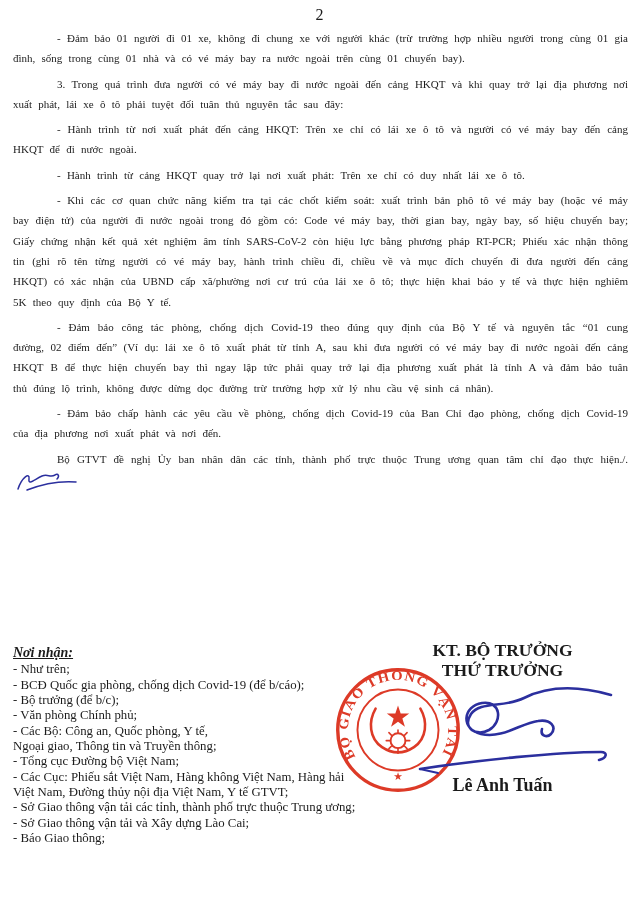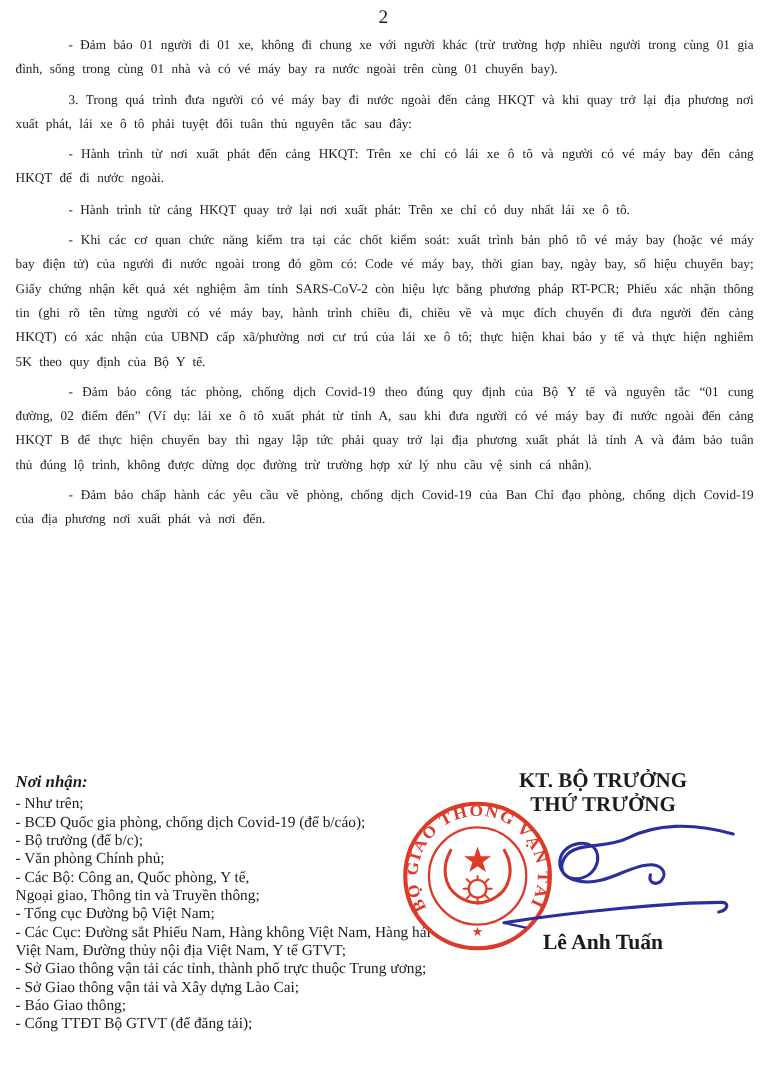--- a/index.html
+++ b/index.html
@@ -40,20 +40,21 @@
     position:absolute;
     top:0;left:0;width:348px;
     font-size:12.8px;
     line-height:15.35px;
   }
   .recipients-heading{
     font-weight:bold;
     font-style:italic;
     font-size:14px;
     margin-bottom:2px;
+    text-decoration:underline;
   }
   .sign-title{
     position:absolute;
     top:-4px;left:347px;width:285px;
     text-align:center;
     font-weight:bold;
     font-size:17.5px;
     line-height:19.5px;
   }
   .seal{
@@ -80,39 +81,44 @@
 <div class="page-number">2</div>
 
 <div class="body-text">
   <p class="para">- Đảm bảo 01 người đi 01 xe, không đi chung xe với người khác (trừ trường hợp nhiều người trong cùng 01 gia đình, sống trong cùng 01 nhà và có vé máy bay ra nước ngoài trên cùng 01 chuyến bay).</p>
   <p class="para">3. Trong quá trình đưa người có vé máy bay đi nước ngoài đến cảng HKQT và khi quay trở lại địa phương nơi xuất phát, lái xe ô tô phải tuyệt đối tuân thủ nguyên tắc sau đây:</p>
   <p class="para">- Hành trình từ nơi xuất phát đến cảng HKQT: Trên xe chỉ có lái xe ô tô và người có vé máy bay đến cảng HKQT để đi nước ngoài.</p>
   <p class="para">- Hành trình từ cảng HKQT quay trở lại nơi xuất phát: Trên xe chỉ có duy nhất lái xe ô tô.</p>
   <p class="para">- Khi các cơ quan chức năng kiểm tra tại các chốt kiểm soát: xuất trình bản phô tô vé máy bay (hoặc vé máy bay điện tử) của người đi nước ngoài trong đó gồm có: Code vé máy bay, thời gian bay, ngày bay, số hiệu chuyến bay; Giấy chứng nhận kết quả xét nghiệm âm tính SARS-CoV-2 còn hiệu lực bằng phương pháp RT-PCR; Phiếu xác nhận thông tin (ghi rõ tên từng người có vé máy bay, hành trình chiều đi, chiều về và mục đích chuyến đi đưa người đến cảng HKQT) có xác nhận của UBND cấp xã/phường nơi cư trú của lái xe ô tô; thực hiện khai báo y tế và thực hiện nghiêm 5K theo quy định của Bộ Y tế.</p>
   <p class="para">- Đảm bảo công tác phòng, chống dịch Covid-19 theo đúng quy định của Bộ Y tế và nguyên tắc “01 cung đường, 02 điểm đến” (Ví dụ: lái xe ô tô xuất phát từ tỉnh A, sau khi đưa người có vé máy bay đi nước ngoài đến cảng HKQT B để thực hiện chuyến bay thì ngay lập tức phải quay trở lại địa phương xuất phát là tỉnh A và đảm bảo tuân thủ đúng lộ trình, không được dừng dọc đường trừ trường hợp xử lý nhu cầu vệ sinh cá nhân).</p>
   <p class="para">- Đảm bảo chấp hành các yêu cầu về phòng, chống dịch Covid-19 của Ban Chỉ đạo phòng, chống dịch Covid-19 của địa phương nơi xuất phát và nơi đến.</p>
+  <p class="para"><span>Bộ GTVT đề nghị Ủy ban nhân dân các tỉnh, thành phố trực thuộc Trung ương quan tâm chỉ đạo thực hiện./.</span><svg class="flourish" width="64" height="24" viewBox="0 0 64 24">
+        <g fill="none" stroke="#2b2f9e" stroke-width="1.5" stroke-linecap="round">
+          <path d="M 3,20 C 7,8 15,3 14,10 C 13,17 20,10 27,7 C 33,4.5 35,9 40,6 C 43,4 45,7 42,10"></path>
+          <path d="M 12,21 C 30,14 48,12 61,13"></path>
+        </g>
+      </svg></p>
 </div>
 
 <div class="footer">
 
   <div class="recipients">
     <div class="recipients-heading">Nơi nhận:</div>
     <div>- Như trên;</div>
     <div>- BCĐ Quốc gia phòng, chống dịch Covid-19 (để b/cáo);</div>
     <div>- Bộ trưởng (để b/c);</div>
     <div>- Văn phòng Chính phủ;</div>
     <div>- Các Bộ: Công an, Quốc phòng, Y tế,</div>
     <div>Ngoại giao, Thông tin và Truyền thông;</div>
     <div>- Tổng cục Đường bộ Việt Nam;</div>
-    <div>- Các Cục: Đường sắt Phiếu Nam, Hàng không Việt Nam, Hàng hải</div>
+    <div>- Các Cục: Phiếu sắt Việt Nam, Hàng không Việt Nam, Hàng hải</div>
     <div>Việt Nam, Đường thủy nội địa Việt Nam, Y tế GTVT;</div>
     <div>- Sở Giao thông vận tải các tỉnh, thành phố trực thuộc Trung ương;</div>
     <div>- Sở Giao thông vận tải và Xây dựng Lào Cai;</div>
     <div>- Báo Giao thông;</div>
-    <div>- Cổng TTĐT Bộ GTVT (để đăng tải);</div>
   </div>
 
   <div class="sign-title">
     <div>KT. BỘ TRƯỞNG</div>
     <div>THỨ TRƯỞNG</div>
   </div>
 
   <svg class="seal" viewBox="0 0 120 120">
     <defs>
       <path id="sealArc" d="M 21.5,87 A 47,47 0 1 1 98.5,87" fill="none"></path>

